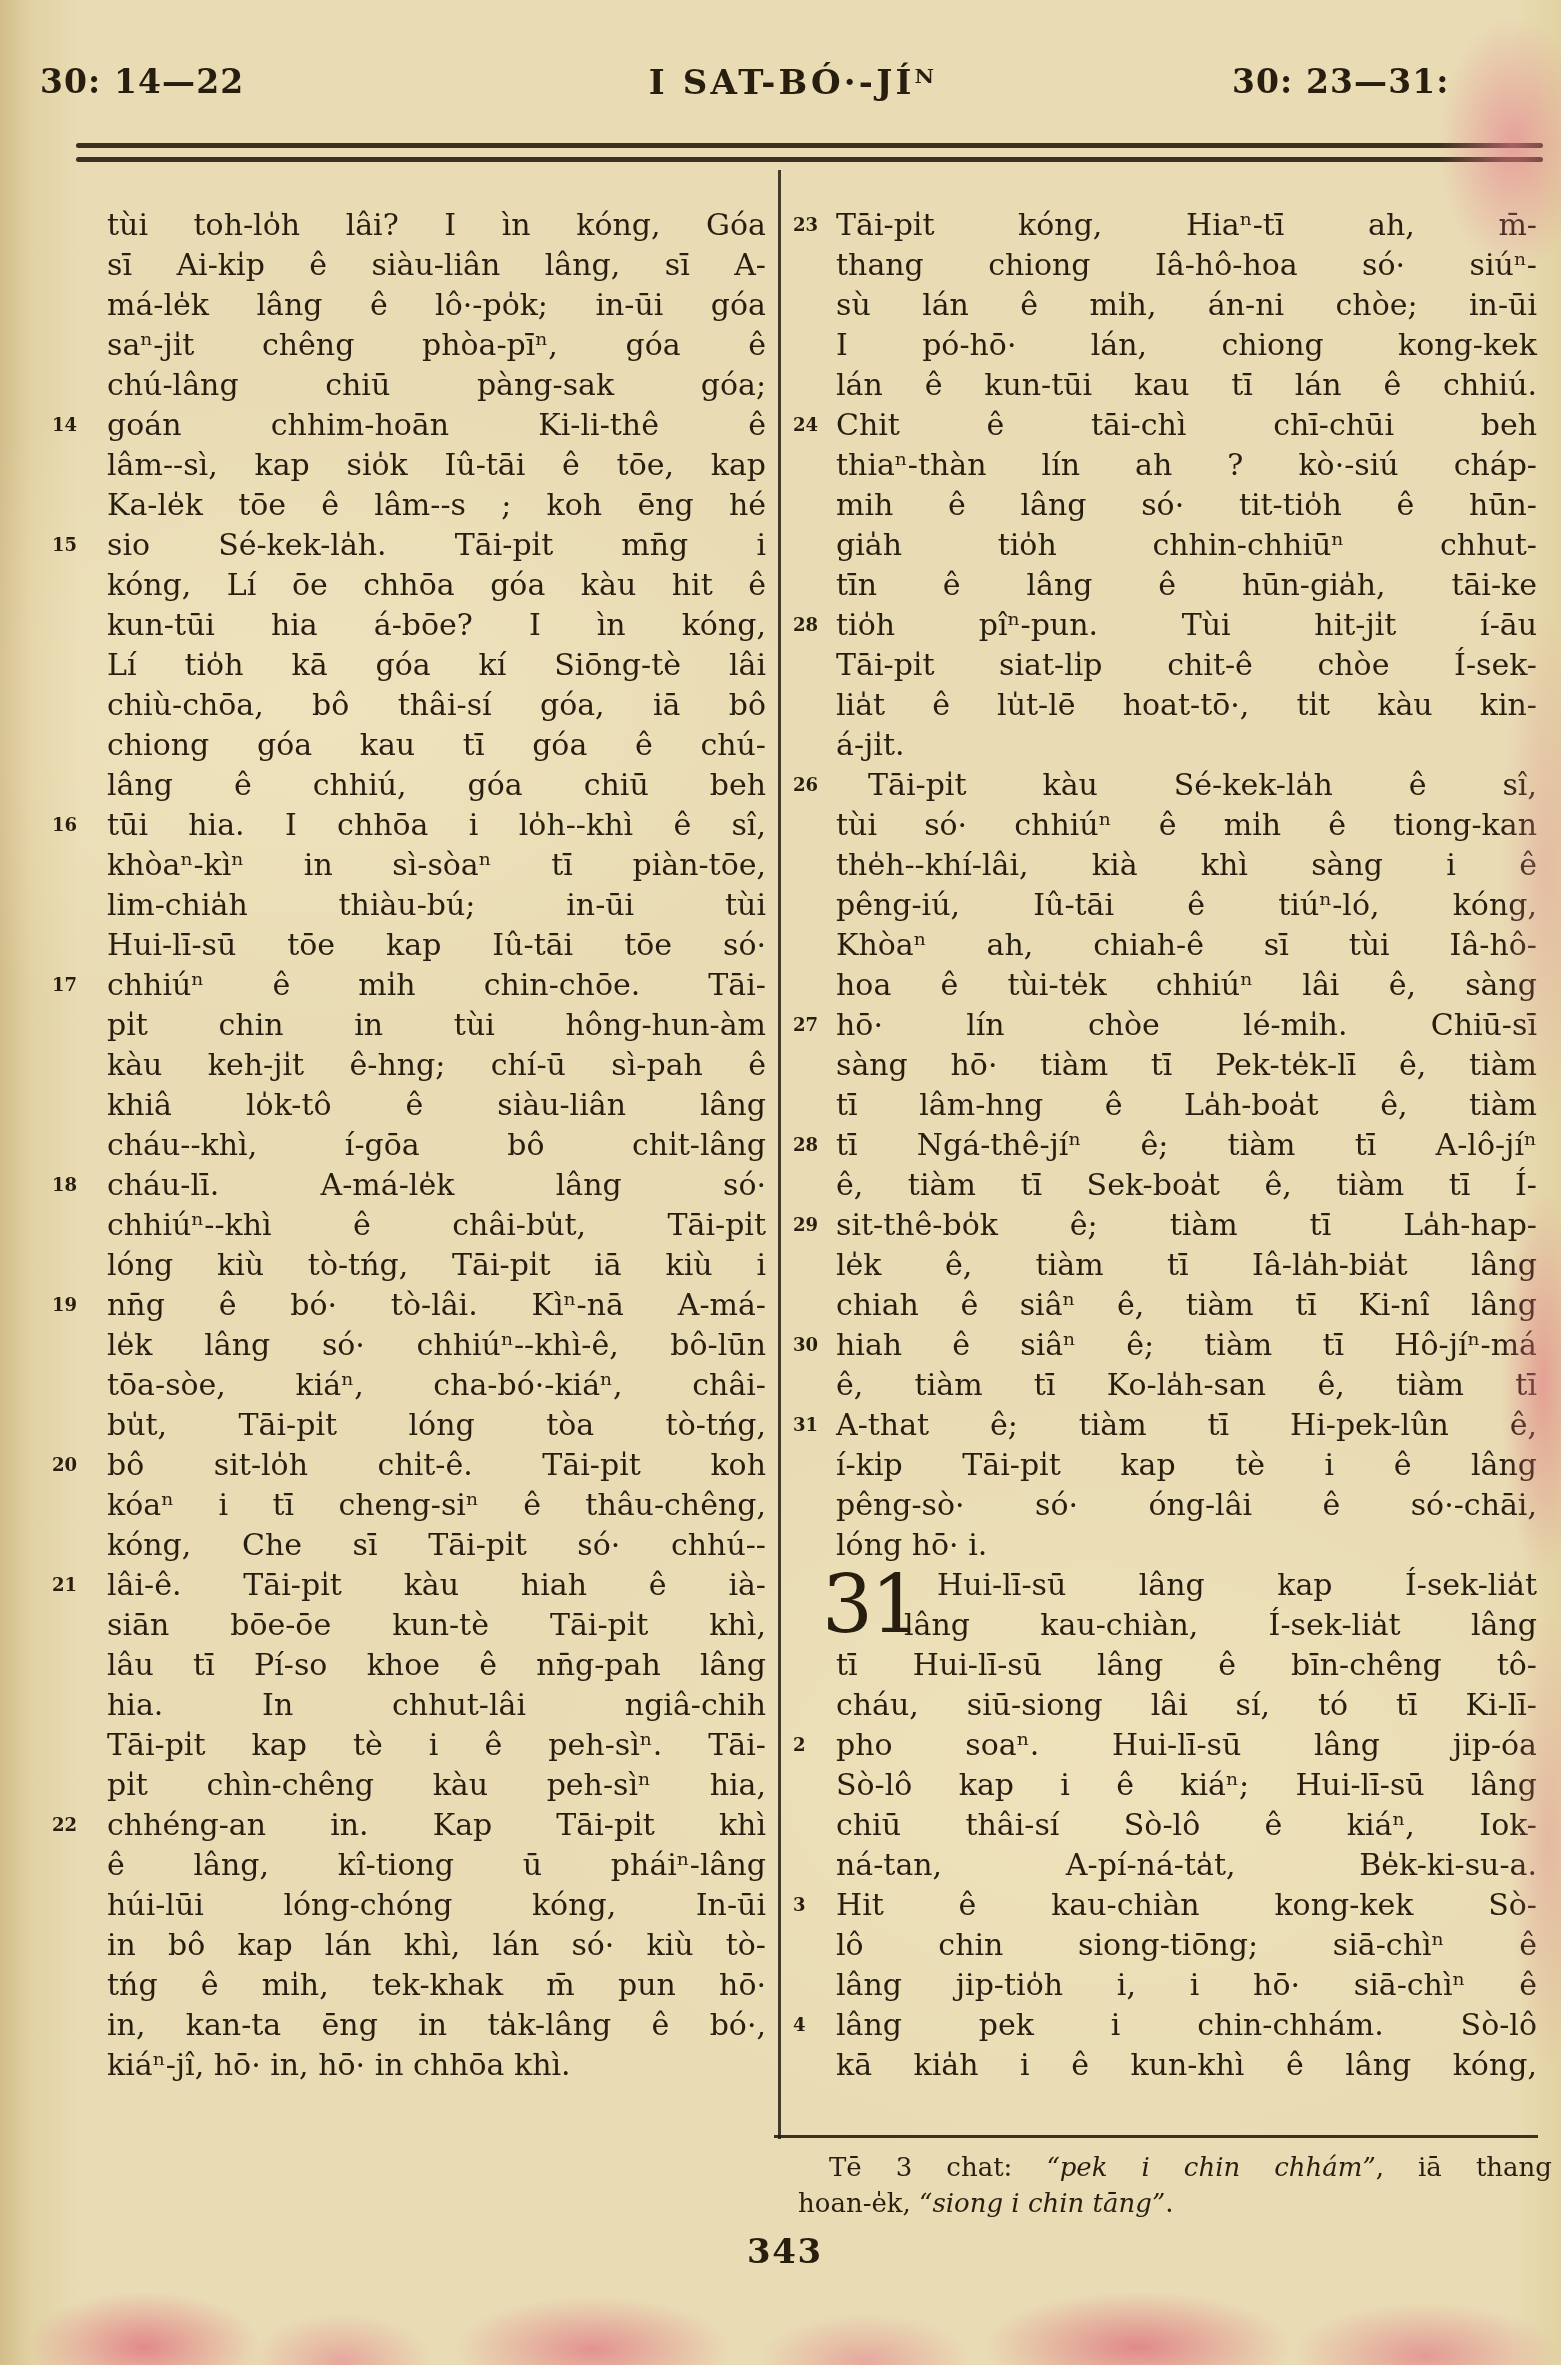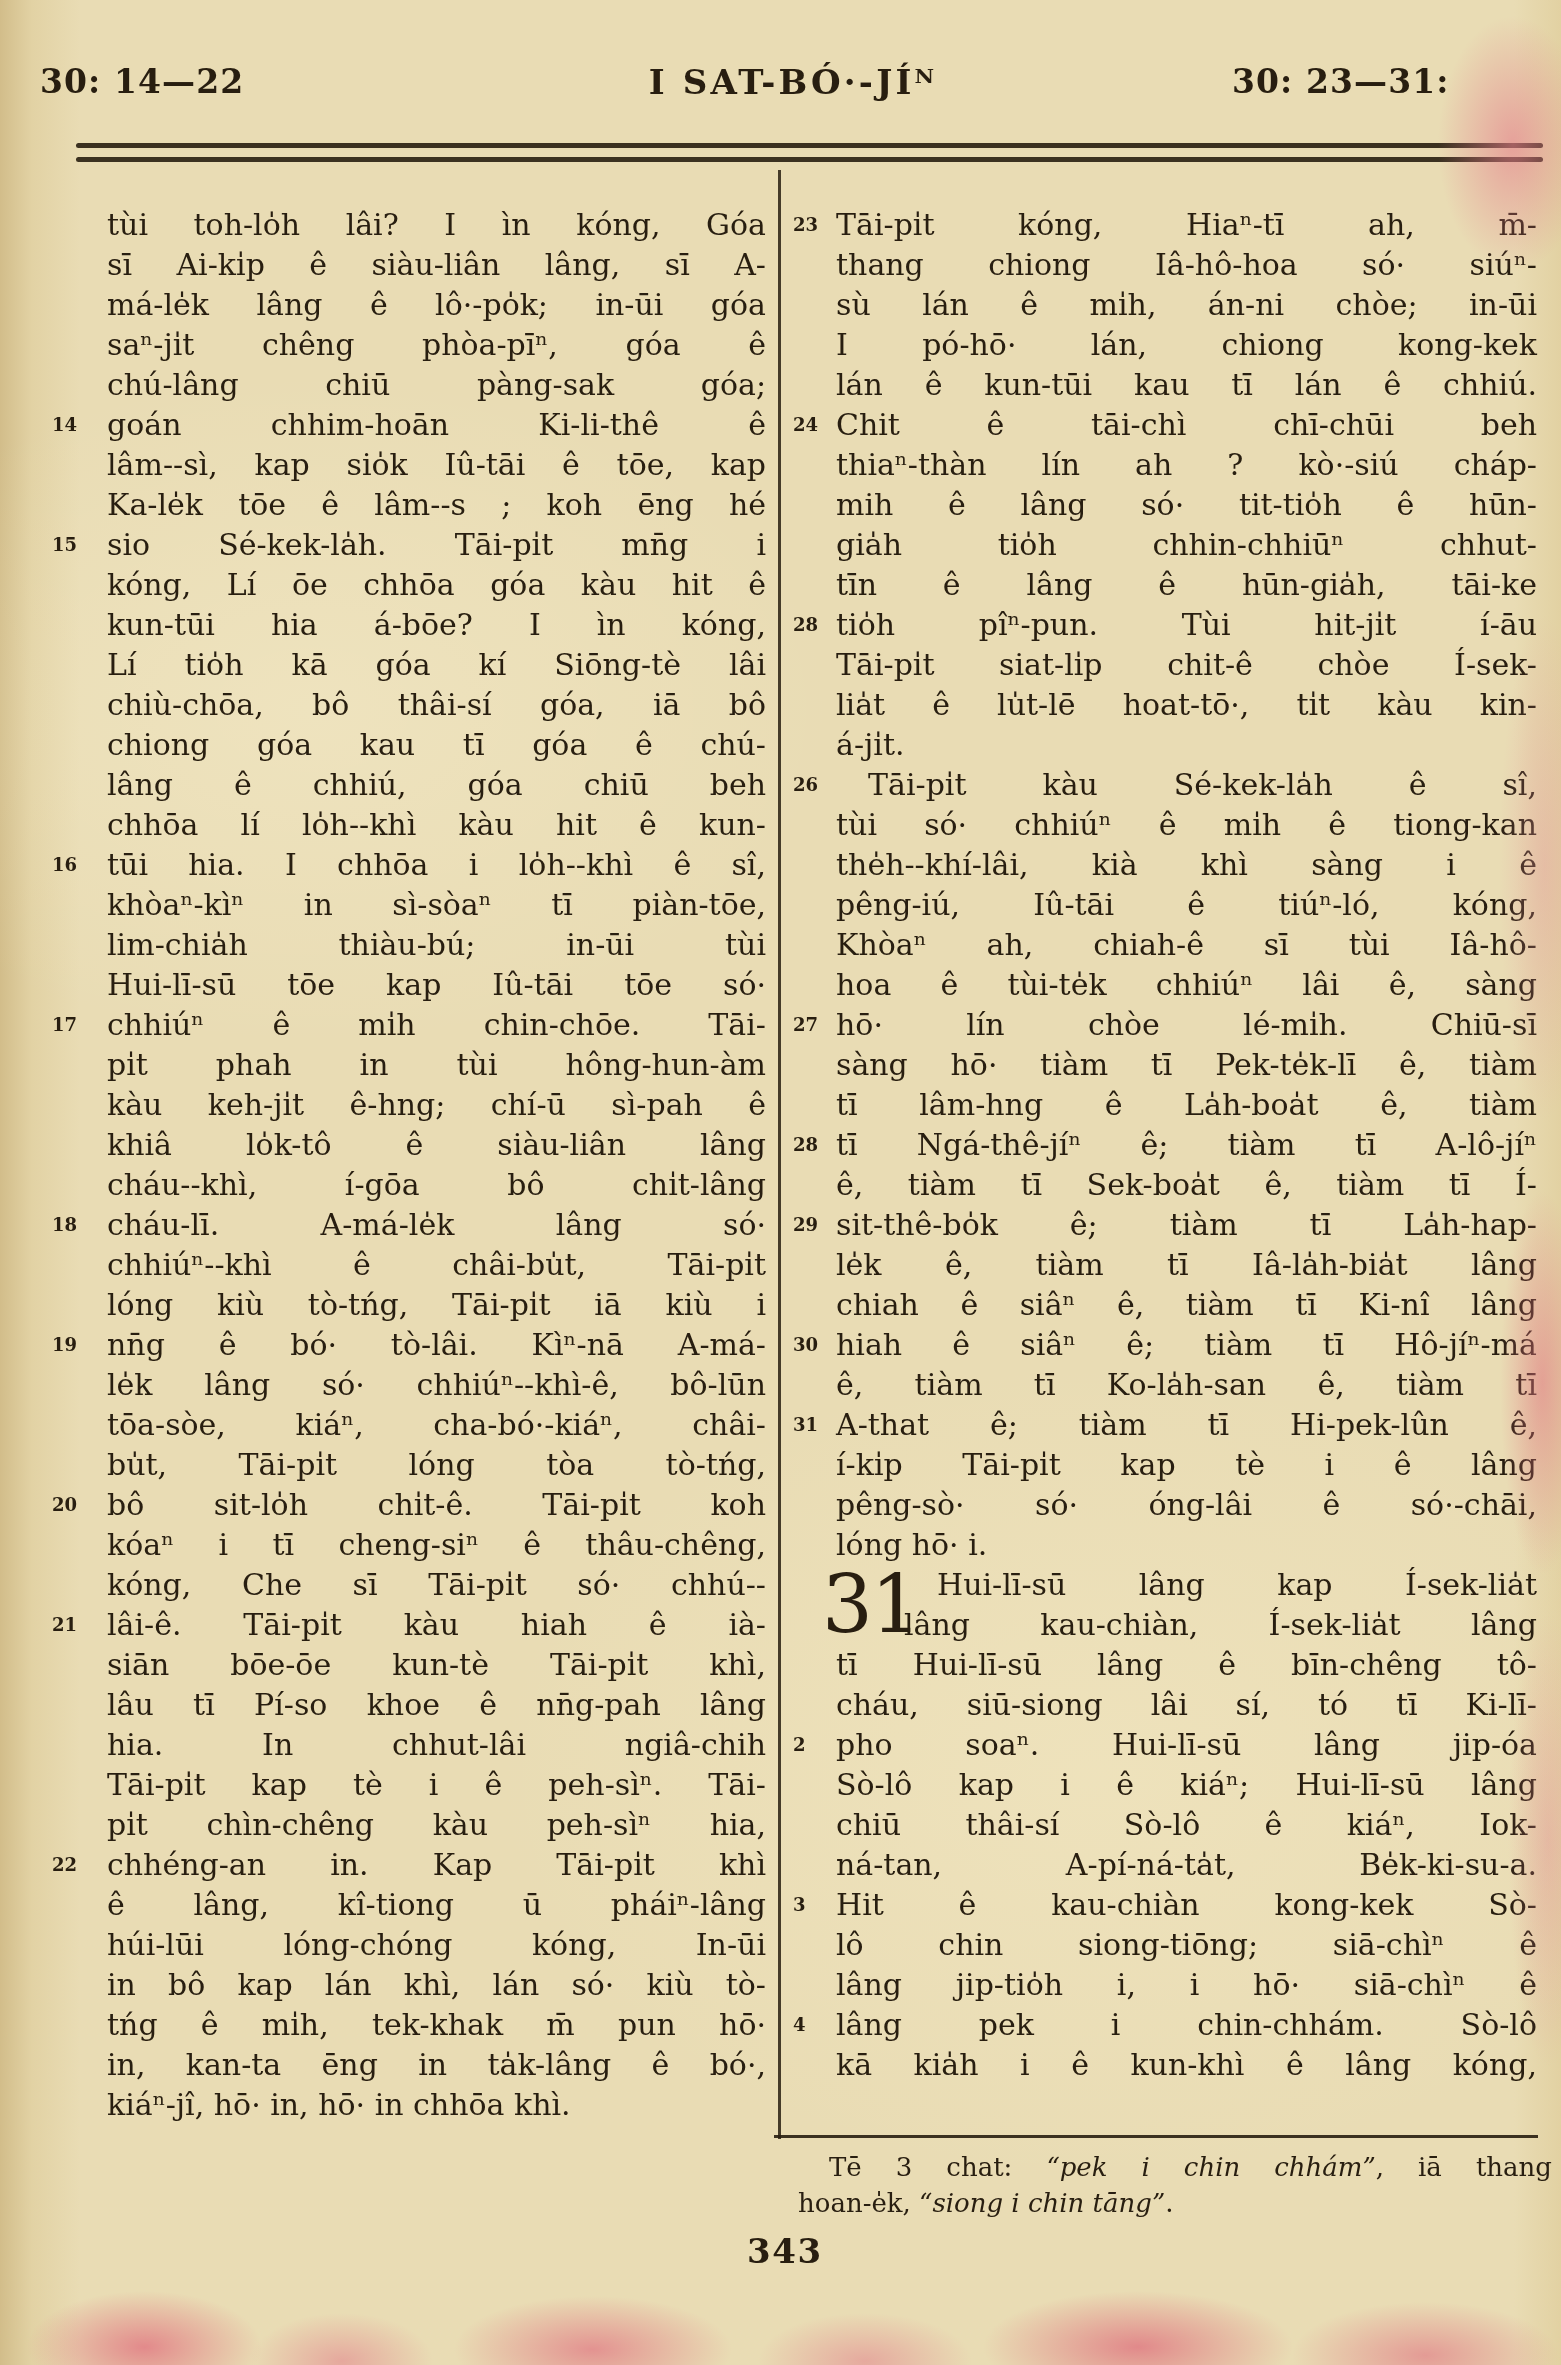--- a/index.html
+++ b/index.html
@@ -94,27 +94,26 @@
       <div class="line"><span class="vnum">14</span><span>goán chhim-hoān Ki-li-thê ê</span></div>
       <div class="line"><span>lâm--sì, kap sio̍k Iû-tāi ê tōe, kap</span></div>
       <div class="line"><span>Ka-le̍k tōe ê lâm--s ; koh ēng hé</span></div>
       <div class="line"><span class="vnum">15</span><span>sio Sé-kek-la̍h. Tāi-pi̍t mn̄g i</span></div>
       <div class="line"><span>kóng, Lí ōe chhōa góa kàu hit ê</span></div>
       <div class="line"><span>kun-tūi hia á-bōe? I ìn kóng,</span></div>
       <div class="line"><span>Lí tio̍h kā góa kí Siōng-tè lâi</span></div>
       <div class="line"><span>chiù-chōa, bô thâi-sí góa, iā bô</span></div>
       <div class="line"><span>chiong góa kau tī góa ê chú-</span></div>
       <div class="line"><span>lâng ê chhiú, góa chiū beh</span></div>
-      <div class="line"><span>chhōa lí lo̍h--khì kàu hit ê kun-</span></div>
       <div class="line"><span class="vnum">16</span><span>tūi hia. I chhōa i lo̍h--khì ê sî,</span></div>
       <div class="line"><span>khòaⁿ-kìⁿ in sì-sòaⁿ tī piàn-tōe,</span></div>
       <div class="line"><span>lim-chia̍h thiàu-bú; in-ūi tùi</span></div>
       <div class="line"><span>Hui-lī-sū tōe kap Iû-tāi tōe só·</span></div>
       <div class="line"><span class="vnum">17</span><span>chhiúⁿ ê mi̍h chin-chōe. Tāi-</span></div>
-      <div class="line"><span>pi̍t phah in tùi hông-hun-àm</span></div>
+      <div class="line"><span>pi̍t chin in tùi hông-hun-àm</span></div>
       <div class="line"><span>kàu keh-ji̍t ê-hng; chí-ū sì-pah ê</span></div>
       <div class="line"><span>khiâ lo̍k-tô ê siàu-liân lâng</span></div>
       <div class="line"><span>cháu--khì, í-gōa bô chi̍t-lâng</span></div>
       <div class="line"><span class="vnum">18</span><span>cháu-lī. A-má-le̍k lâng só·</span></div>
       <div class="line"><span>chhiúⁿ--khì ê châi-bu̍t, Tāi-pi̍t</span></div>
       <div class="line"><span>lóng kiù tò-tńg, Tāi-pi̍t iā kiù i</span></div>
       <div class="line"><span class="vnum">19</span><span>nn̄g ê bó· tò-lâi. Kìⁿ-nā A-má-</span></div>
       <div class="line"><span>le̍k lâng só· chhiúⁿ--khì-ê, bô-lūn</span></div>
       <div class="line"><span>tōa-sòe, kiáⁿ, cha-bó·-kiáⁿ, châi-</span></div>
       <div class="line"><span>bu̍t, Tāi-pi̍t lóng tòa tò-tńg,</span></div>

